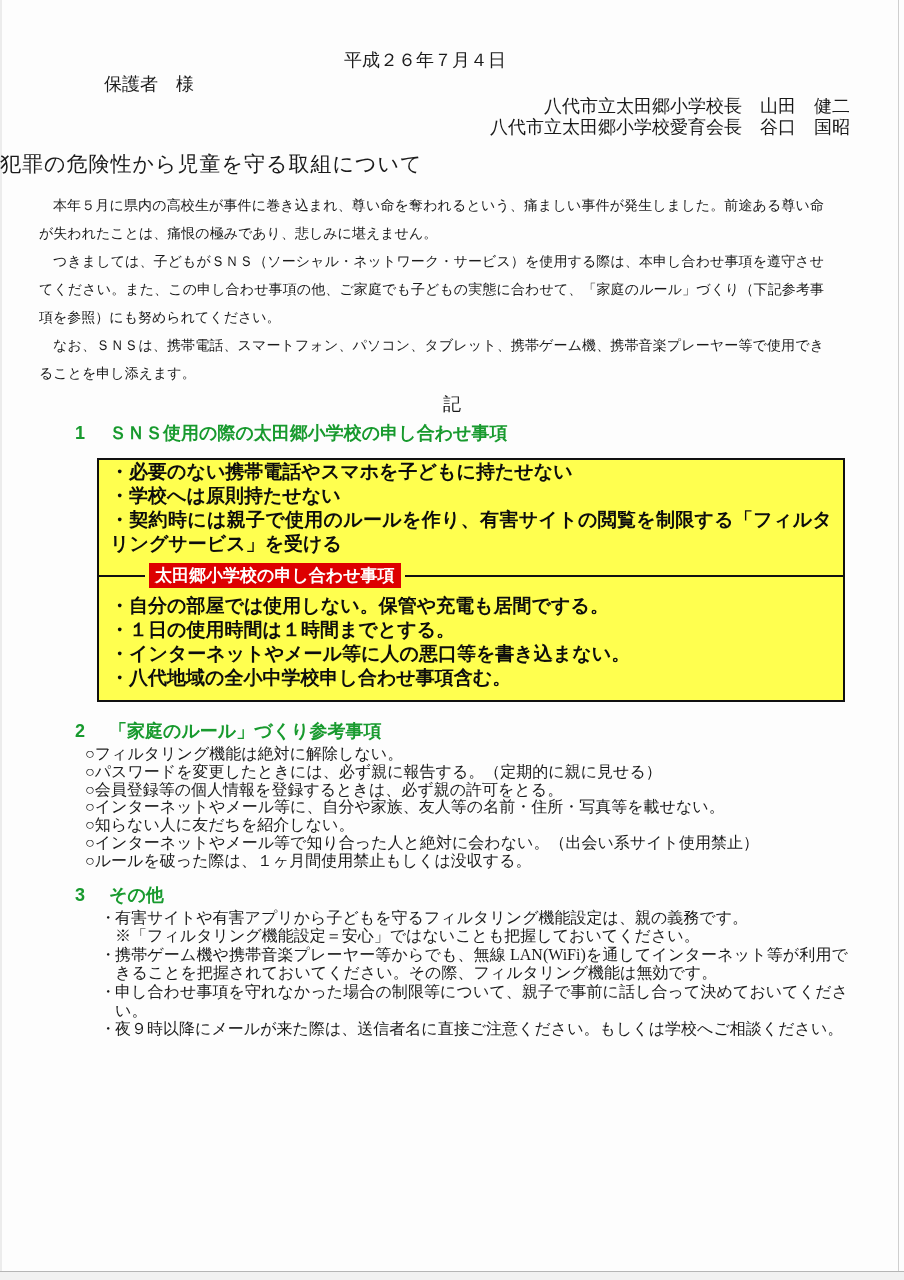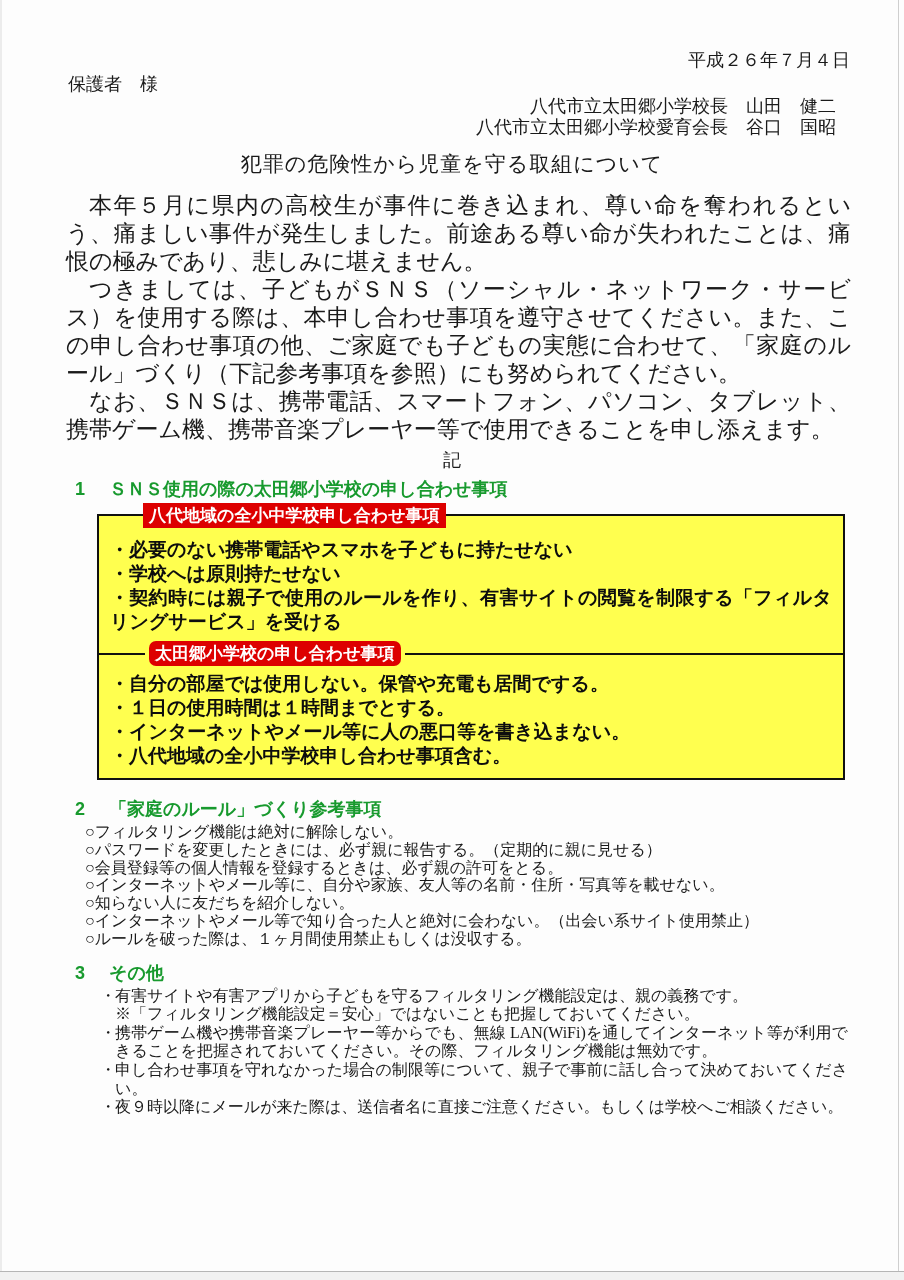--- a/index.html
+++ b/index.html
@@ -15,38 +15,38 @@
   
   .scan-edge-left  { position:absolute; left:0; top:0; width:2px; height:100%; background:#ececec; }
   .scan-edge-right { position:absolute; right:5px; top:0; width:1px; height:100%; background:#cfcfcf; }
   .scan-edge-bottom{ position:absolute; left:0; bottom:8px; width:100%; height:1px; background:#b5b5b5; }
   .scan-strip-bottom{ position:absolute; left:0; bottom:0; width:100%; height:8px; background:#f1f1f1; }
 
   .content { position:relative; }
 
   .date-line {
     margin-top:50px; padding-right:54px;
-    text-align:right; font-size:18px; line-height:21px;
+    text-align:center; font-size:18px; line-height:21px;
   }
   .recipient {
     margin-top:3px; padding-left:68px;
-    font-size:18px; line-height:21px;
+    font-size:18px; line-height:21px;margin-left:36px;
   }
   .senders {
-    margin-top:1px; padding-right:68px;
+    margin-top:1px; padding-right:54px;
     text-align:right; font-size:18px; line-height:21px;
   }
   .doc-title {
-    margin-top:13px; text-align:center;
+    margin-top:13px; text-align:left;
     font-size:21px; letter-spacing:1px; line-height:26px;
   }
 
   .paragraphs {
-    margin:15px auto 0 66px; width:785px;
-    font-size:23px; line-height:28px;
+    margin:15px auto 0 39px; width:785px;
+    font-size:14px; line-height:28px;
     text-align:justify;
   }
   .paragraphs p { text-indent:1em; }
 
   .record-mark { margin-top:5px; text-align:center; font-size:18px; line-height:22px; }
 
   .sec-heading {
     display:flex; padding-left:75px; margin-top:7px;
     font-family:"Liberation Sans","DejaVu Sans",sans-serif;
     font-weight:bold; font-size:18px; line-height:22px;
@@ -75,21 +75,21 @@
     font-weight:bold; font-size:19px; line-height:24px;
     color:#0d0d0d; text-align:justify;
   }
   .box-divider {
     display:flex; align-items:center;
     margin:7px -11px 6px -11px;
   }
   .box-divider .line { height:2px; background:#111; }
   .box-divider .line-l { width:46px; }
   .box-divider .line-r { flex:1; }
-  .box-divider .red-label { margin:0 4px;border-radius:7px; }
+  .box-divider .red-label { margin:0 4px; }
 
   .sec2-items {
     margin:3px 0 0 85px; width:760px;
     font-size:16px; line-height:17.8px; text-align:justify;
   }
   .sec3-items {
     margin:3px 0 0 100px; width:748px;
     font-size:16px; line-height:18.6px; text-align:justify;
   }
   .o-item { position:relative; padding-left:15px; }
@@ -123,21 +123,20 @@
     </div>
 
     <div class="record-mark">記</div>
 
     <div class="sec-heading">
       <span class="sec-num">1</span>
       <span>ＳＮＳ使用の際の太田郷小学校の申し合わせ事項</span>
     </div>
 
     <div class="agreement-box">
-      <span class="red-label label-top">八代地域の全小中学校申し合わせ事項</span>
 
       <div class="box-item">・必要のない携帯電話やスマホを子どもに持たせない</div>
       <div class="box-item">・学校へは原則持たせない</div>
       <div class="box-item">・契約時には親子で使用のルールを作り、有害サイトの閲覧を制限する「フィルタリングサービス」を受ける</div>
 
       <div class="box-divider">
         <span class="line line-l"></span>
         <span class="red-label">太田郷小学校の申し合わせ事項</span>
         <span class="line line-r"></span>
       </div>

